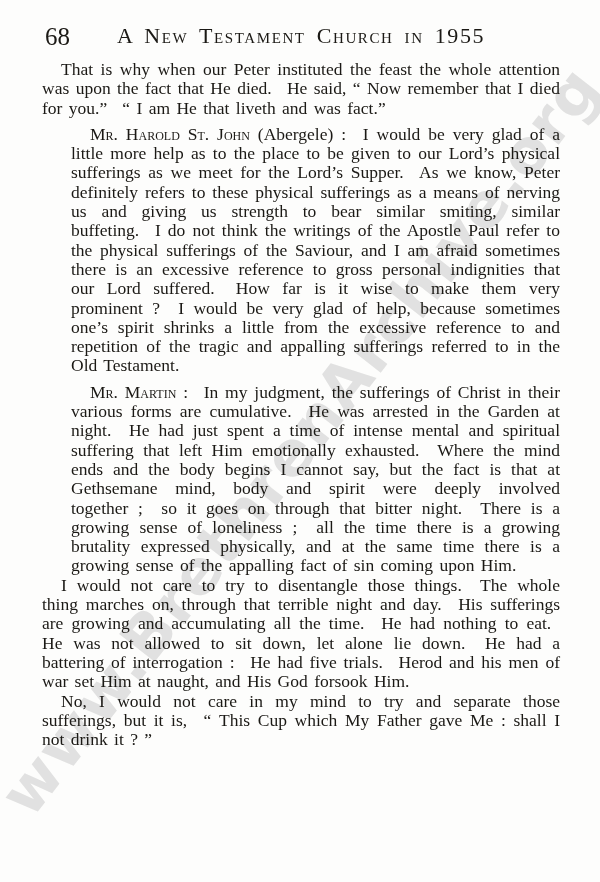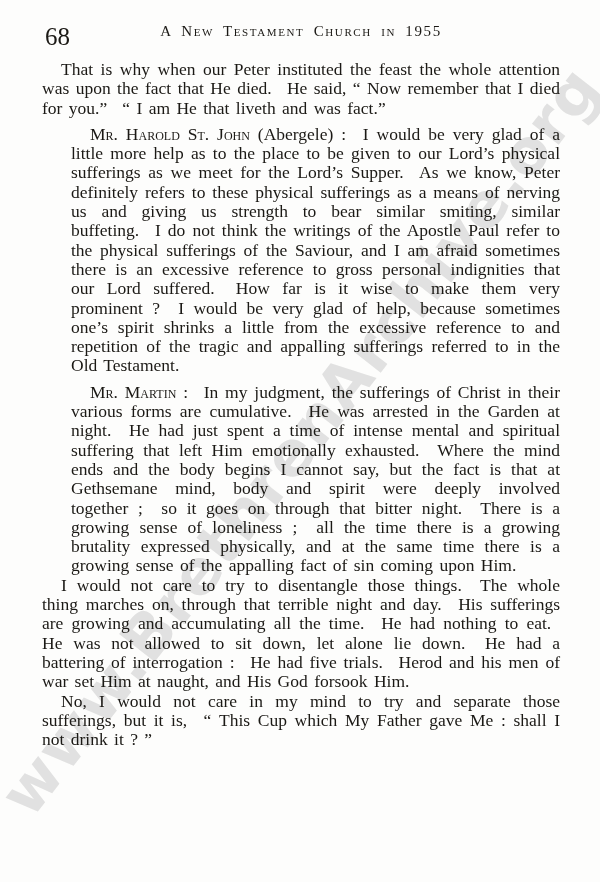--- a/index.html
+++ b/index.html
@@ -39,21 +39,21 @@
   }
   .page-num {
     position: absolute;
     left: 3px;
     top: 1px;
     font-size: 25px;
   }
   .page-title {
     text-align: center;
     font-variant: small-caps;
-    font-size: 15px;
+    font-size: 22px;
     letter-spacing: 1.6px;
     word-spacing: 4px;
     padding-top: 1px;
   }
   .para {
     margin: 0;
     text-indent: 19px;
     text-align: justify;
     font-size: 17.5px;
     line-height: 19.3px;

